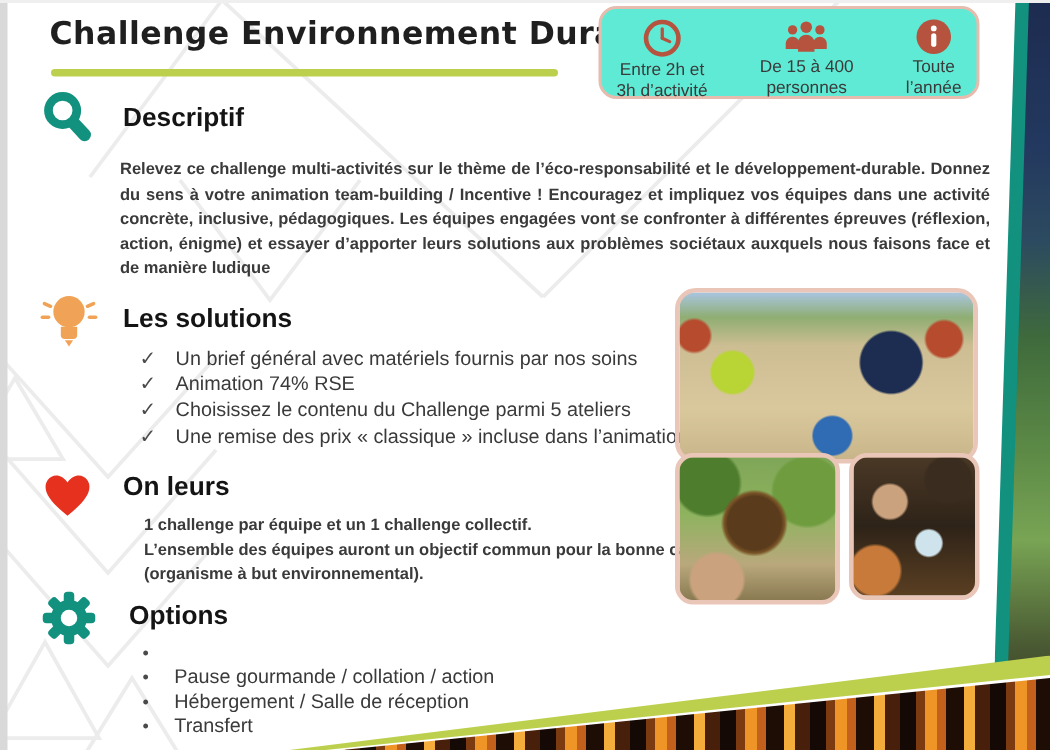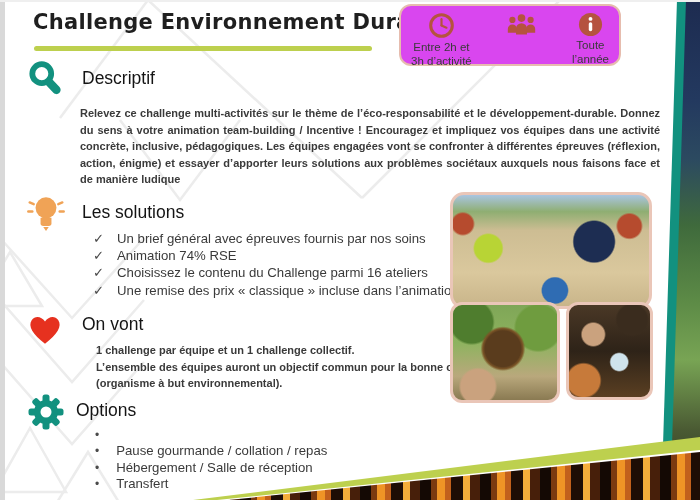--- a/index.html
+++ b/index.html
@@ -37,37 +37,37 @@
     clip-path:polygon(193px 500px,700px 437px,700px 450px,217px 500px);
     background:#bdd04e;}
 
   
   .title{left:33px;top:10px;margin:0;font-family:"DejaVu Sans", sans-serif;
          font-size:21px;font-weight:700;letter-spacing:.3px;color:#1f1f1f;z-index:5;}
   .title-underline{left:34px;top:46px;width:338px;height:5px;border-radius:3px;
          background:#bdd04e;z-index:5;}
 
   
-  .badge-box{left:399px;top:4px;width:222px;height:62px;background:#d946ef;
+  .badge-box{left:399px;top:4px;width:254px;height:62px;background:#5eead4;
          border:2px solid #e6bcae;border-radius:12px;z-index:5;
          display:flex;align-items:flex-start;justify-content:space-between;
          padding:6px 10px 20px 10px;box-sizing:border-box;}
   .badge{display:flex;flex-direction:column;align-items:center;gap:2px;}
   .badge-label{font-size:11.5px;line-height:13.5px;text-align:center;color:#3a3a3a;}
   .badge-label span{display:block;}
 
   
   .section-icon{z-index:5;}
-  .heading{margin:0;font-size:17.5px;font-weight:400;color:#141414;z-index:5;text-align:right;}
+  .heading{margin:0;font-size:17.5px;font-weight:700;color:#141414;z-index:5;text-align:right;}
   .body-text{font-size:11px;line-height:16.6px;color:#3a3a3a;z-index:5;font-weight:bold;}
   .paragraph{left:80px;top:94px;width:580px;text-align:justify;}
   .h-descriptif{left:82px;top:68px;}
   .h-avantages{left:82px;top:202px;}
   .h-onaime{left:82px;top:314px;}
-  .h-options{left:76px;top:400px;}
+  .h-options{left:86px;top:400px;}
   .icon-magnifier{left:26px;top:60px;}
   .icon-bulb{left:26px;top:194px;}
   .icon-heart{left:26px;top:312px;}
   .icon-gear{left:26px;top:392px;}
 
   ul.plain{list-style:none;margin:0;padding:0;}
   .checklist{left:93px;top:230px;width:372px;}
   .checklist li{display:flex;gap:13px;line-height:17.2px;font-size:13.2px;color:#3a3a3a;}
   .checklist .mark{color:#4a4a4a;flex:0 0 auto;}
   .onaime-text{left:96px;top:342px;width:400px;}
@@ -143,20 +143,24 @@
     </div>
     <div class="badge">
       <svg width="31" height="25" viewBox="0 0 34 26" fill="#b5533f">
         <circle cx="7" cy="8" r="3.4"></circle>
         <path d="M2 22 v-4 a5 5 0 0 1 10 0 v4 z"></path>
         <circle cx="27" cy="8" r="3.4"></circle>
         <path d="M22 22 v-4 a5 5 0 0 1 10 0 v4 z"></path>
         <circle cx="17" cy="6" r="4.2"></circle>
         <path d="M11 24 v-6.5 a6 6 0 0 1 12 0 v6.5 z"></path>
       </svg>
+      <div class="badge-label">
+        <span>De 15 à 400</span>
+        <span>personnes</span>
+      </div>
     </div>
     <div class="badge">
       <svg width="25" height="25" viewBox="0 0 26 26">
         <circle cx="13" cy="13" r="12" fill="#b5533f"></circle>
         <circle cx="13" cy="7.2" r="2" fill="#fff"></circle>
         <rect x="11.2" y="10.6" width="3.6" height="9.4" rx="1.8" fill="#fff"></rect>
       </svg>
       <div class="badge-label">
         <span>Toute</span>
         <span>l’année</span>
@@ -181,40 +185,40 @@
       <line x1="4" y1="9" x2="8.5" y2="11"></line>
       <line x1="2.5" y1="19" x2="7" y2="19"></line>
       <line x1="40" y1="9" x2="35.5" y2="11"></line>
       <line x1="41.5" y1="19" x2="37" y2="19"></line>
     </g>
   </svg>
   <h2 class="abs heading h-avantages">Les solutions</h2>
   <ul class="abs plain checklist">
     <li>
         <span class="mark">✓</span>
-        <span>Un brief général avec épreuves fournis par nos soins</span>
+        <span>Un brief général avec matériels fournis par nos soins</span>
       </li>
     <li>
         <span class="mark">✓</span>
         <span>Animation 74% RSE</span>
       </li>
     <li>
         <span class="mark">✓</span>
-        <span>Choisissez le contenu du Challenge parmi 16 ateliers</span>
+        <span>Choisissez le contenu du Challenge parmi 5 ateliers</span>
       </li>
     <li>
         <span class="mark">✓</span>
         <span>Une remise des prix « classique » incluse dans l’animation</span>
       </li>
   </ul>
 
   <svg class="abs section-icon icon-heart" width="38" height="34" viewBox="0 0 36 32">
     <path fill="#e6311f" d="M18 30 C6.5 21 1.5 13.5 5.5 7.5 C8.5 3.2 14.5 3.6 18 9 C21.5 3.6 27.5 3.2 30.5 7.5 C34.5 13.5 29.5 21 18 30 Z"></path>
   </svg>
-  <h2 class="abs heading h-onaime">On vont</h2>
+  <h2 class="abs heading h-onaime">On leurs</h2>
   <div class="abs body-text onaime-text">
     <div>1 challenge par équipe et un 1 challenge collectif.</div>
     <div>L’ensemble des équipes auront un objectif commun pour la bonne cause (organisme à but environnemental).</div>
   </div>
 
   <svg class="abs section-icon icon-gear" width="40" height="40" viewBox="0 0 40 40">
     <g fill="#12917f">
       <rect x="16.5" y="2.5" width="7" height="35" rx="2.5"></rect>
       <rect x="16.5" y="2.5" width="7" height="35" rx="2.5" transform="rotate(45 20 20)"></rect>
       <rect x="16.5" y="2.5" width="7" height="35" rx="2.5" transform="rotate(90 20 20)"></rect>
@@ -223,21 +227,21 @@
     </g>
     <circle cx="20" cy="20" r="5.5" fill="#ffffff"></circle>
   </svg>
   <h2 class="abs heading h-options">Options</h2>
   <ul class="abs plain options-list">
     <li>
         <span class="mark">•</span>
       </li>
     <li>
         <span class="mark">•</span>
-        <span>Pause gourmande / collation / repas</span>
+        <span>Pause gourmande / collation / action</span>
       </li>
     <li>
         <span class="mark">•</span>
         <span>Hébergement / Salle de réception</span>
       </li>
     <li>
         <span class="mark">•</span>
         <span>Transfert</span>
       </li>
   </ul>

